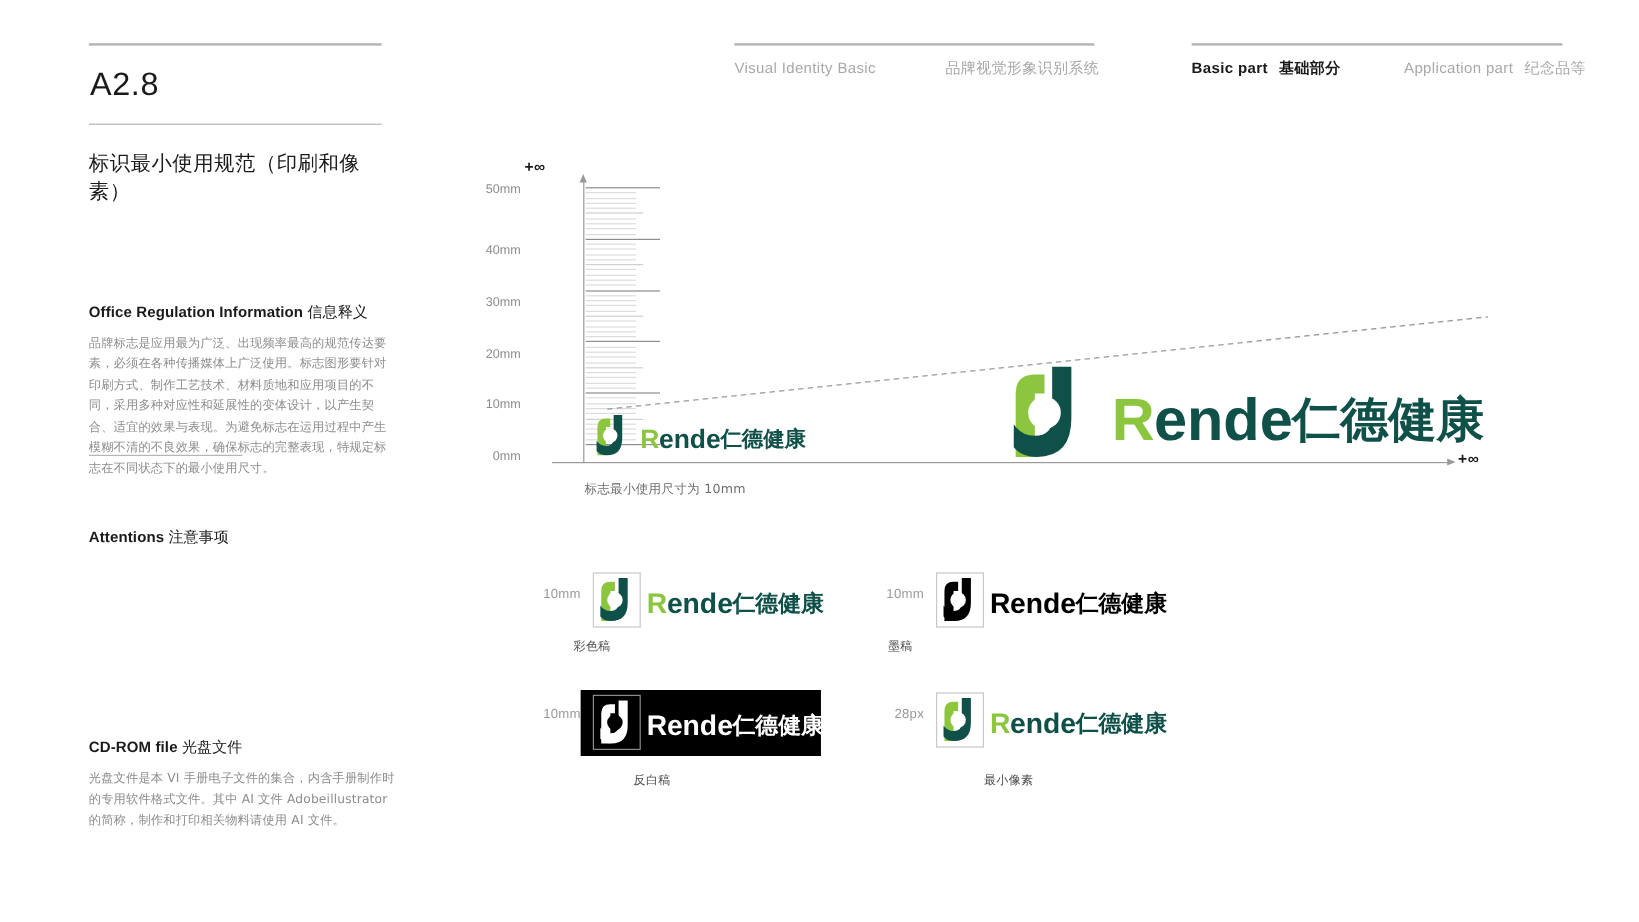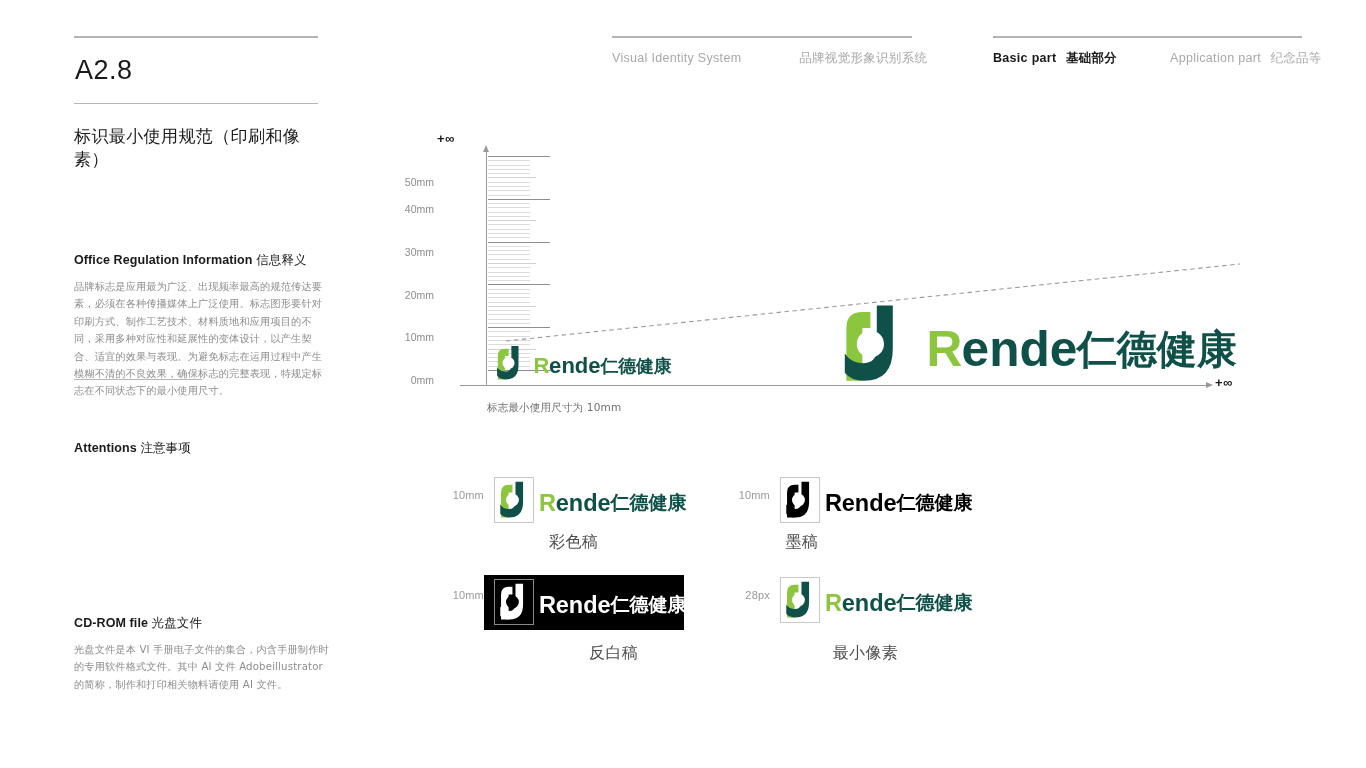--- a/index.html
+++ b/index.html
@@ -140,34 +140,34 @@
   .spec-size {
     position: absolute; font-size: 11px; color: #9a9a9a; letter-spacing: .2px;
     text-align: right;
   }
   .spec-box {
     position: absolute; border: 1px solid #c8c8c8; background: #fff;
     box-sizing: border-box;
   }
   .spec-box.dark { background: #000; border-color: #000; }
   .spec-caption {
-    position: absolute; font-size: 16px; color: #4d4d4d; letter-spacing: .3px;
-    text-align: right; font-family: "DejaVu Sans", "Liberation Sans", sans-serif;
+    position: absolute; font-size: 10px; color: #4d4d4d; letter-spacing: .3px;
+    text-align: left; font-family: "DejaVu Sans", "Liberation Sans", sans-serif;
   }
   .spec-logo { position: absolute; }
 </style>
 </head>
 <body>
 
 <div class="topnav">
 
   <div class="nav-group" id="nav-group-vis">
     <div class="rule"></div>
     <div class="items">
-      <span class="nav-item">Visual Identity System</span>
+      <span class="nav-item">Visual Identity Basic</span>
       <span class="nav-sep"></span>
       <span class="nav-item cn">品牌视觉形象识别系统</span>
     </div>
   </div>
 
   <div class="nav-group" id="nav-group-part">
     <div class="rule"></div>
     <div class="items">
       <span class="nav-item active">Basic part</span>
       <span class="nav-item active cn">基础部分</span>
@@ -271,21 +271,21 @@
       <div class="tick minor" style="top: 188.32px;"></div>
       <div class="tick mid" style="top: 192.6px;"></div>
       <div class="tick minor" style="top: 196.88px;"></div>
       <div class="tick minor" style="top: 201.16px;"></div>
       <div class="tick minor" style="top: 205.44px;"></div>
       <div class="tick minor" style="top: 209.72px;"></div>
       <div class="tick major" style="top: 214px;"></div>
     </div>
 
   <div class="ytick-wrap">
-    <div class="ytick-label" style="top:176px">50mm</div>
+    <div class="ytick-label" style="top:152px">50mm</div>
     <div class="ytick-label" style="top:203px">40mm</div>
     <div class="ytick-label" style="top:246px">30mm</div>
     <div class="ytick-label" style="top:289px">20mm</div>
     <div class="ytick-label" style="top:331px">10mm</div>
     <div class="ytick-label" style="top:374px">0mm</div>
   </div>
 
   <svg class="dashed-growth" viewBox="0 0 754 80" width="754" height="80">
     <line x1="20" y1="79" x2="754" y2="2" stroke="#9a9a9a" stroke-width="1.1" stroke-dasharray="4.5,3.5" fill="none"></line>
   </svg>

